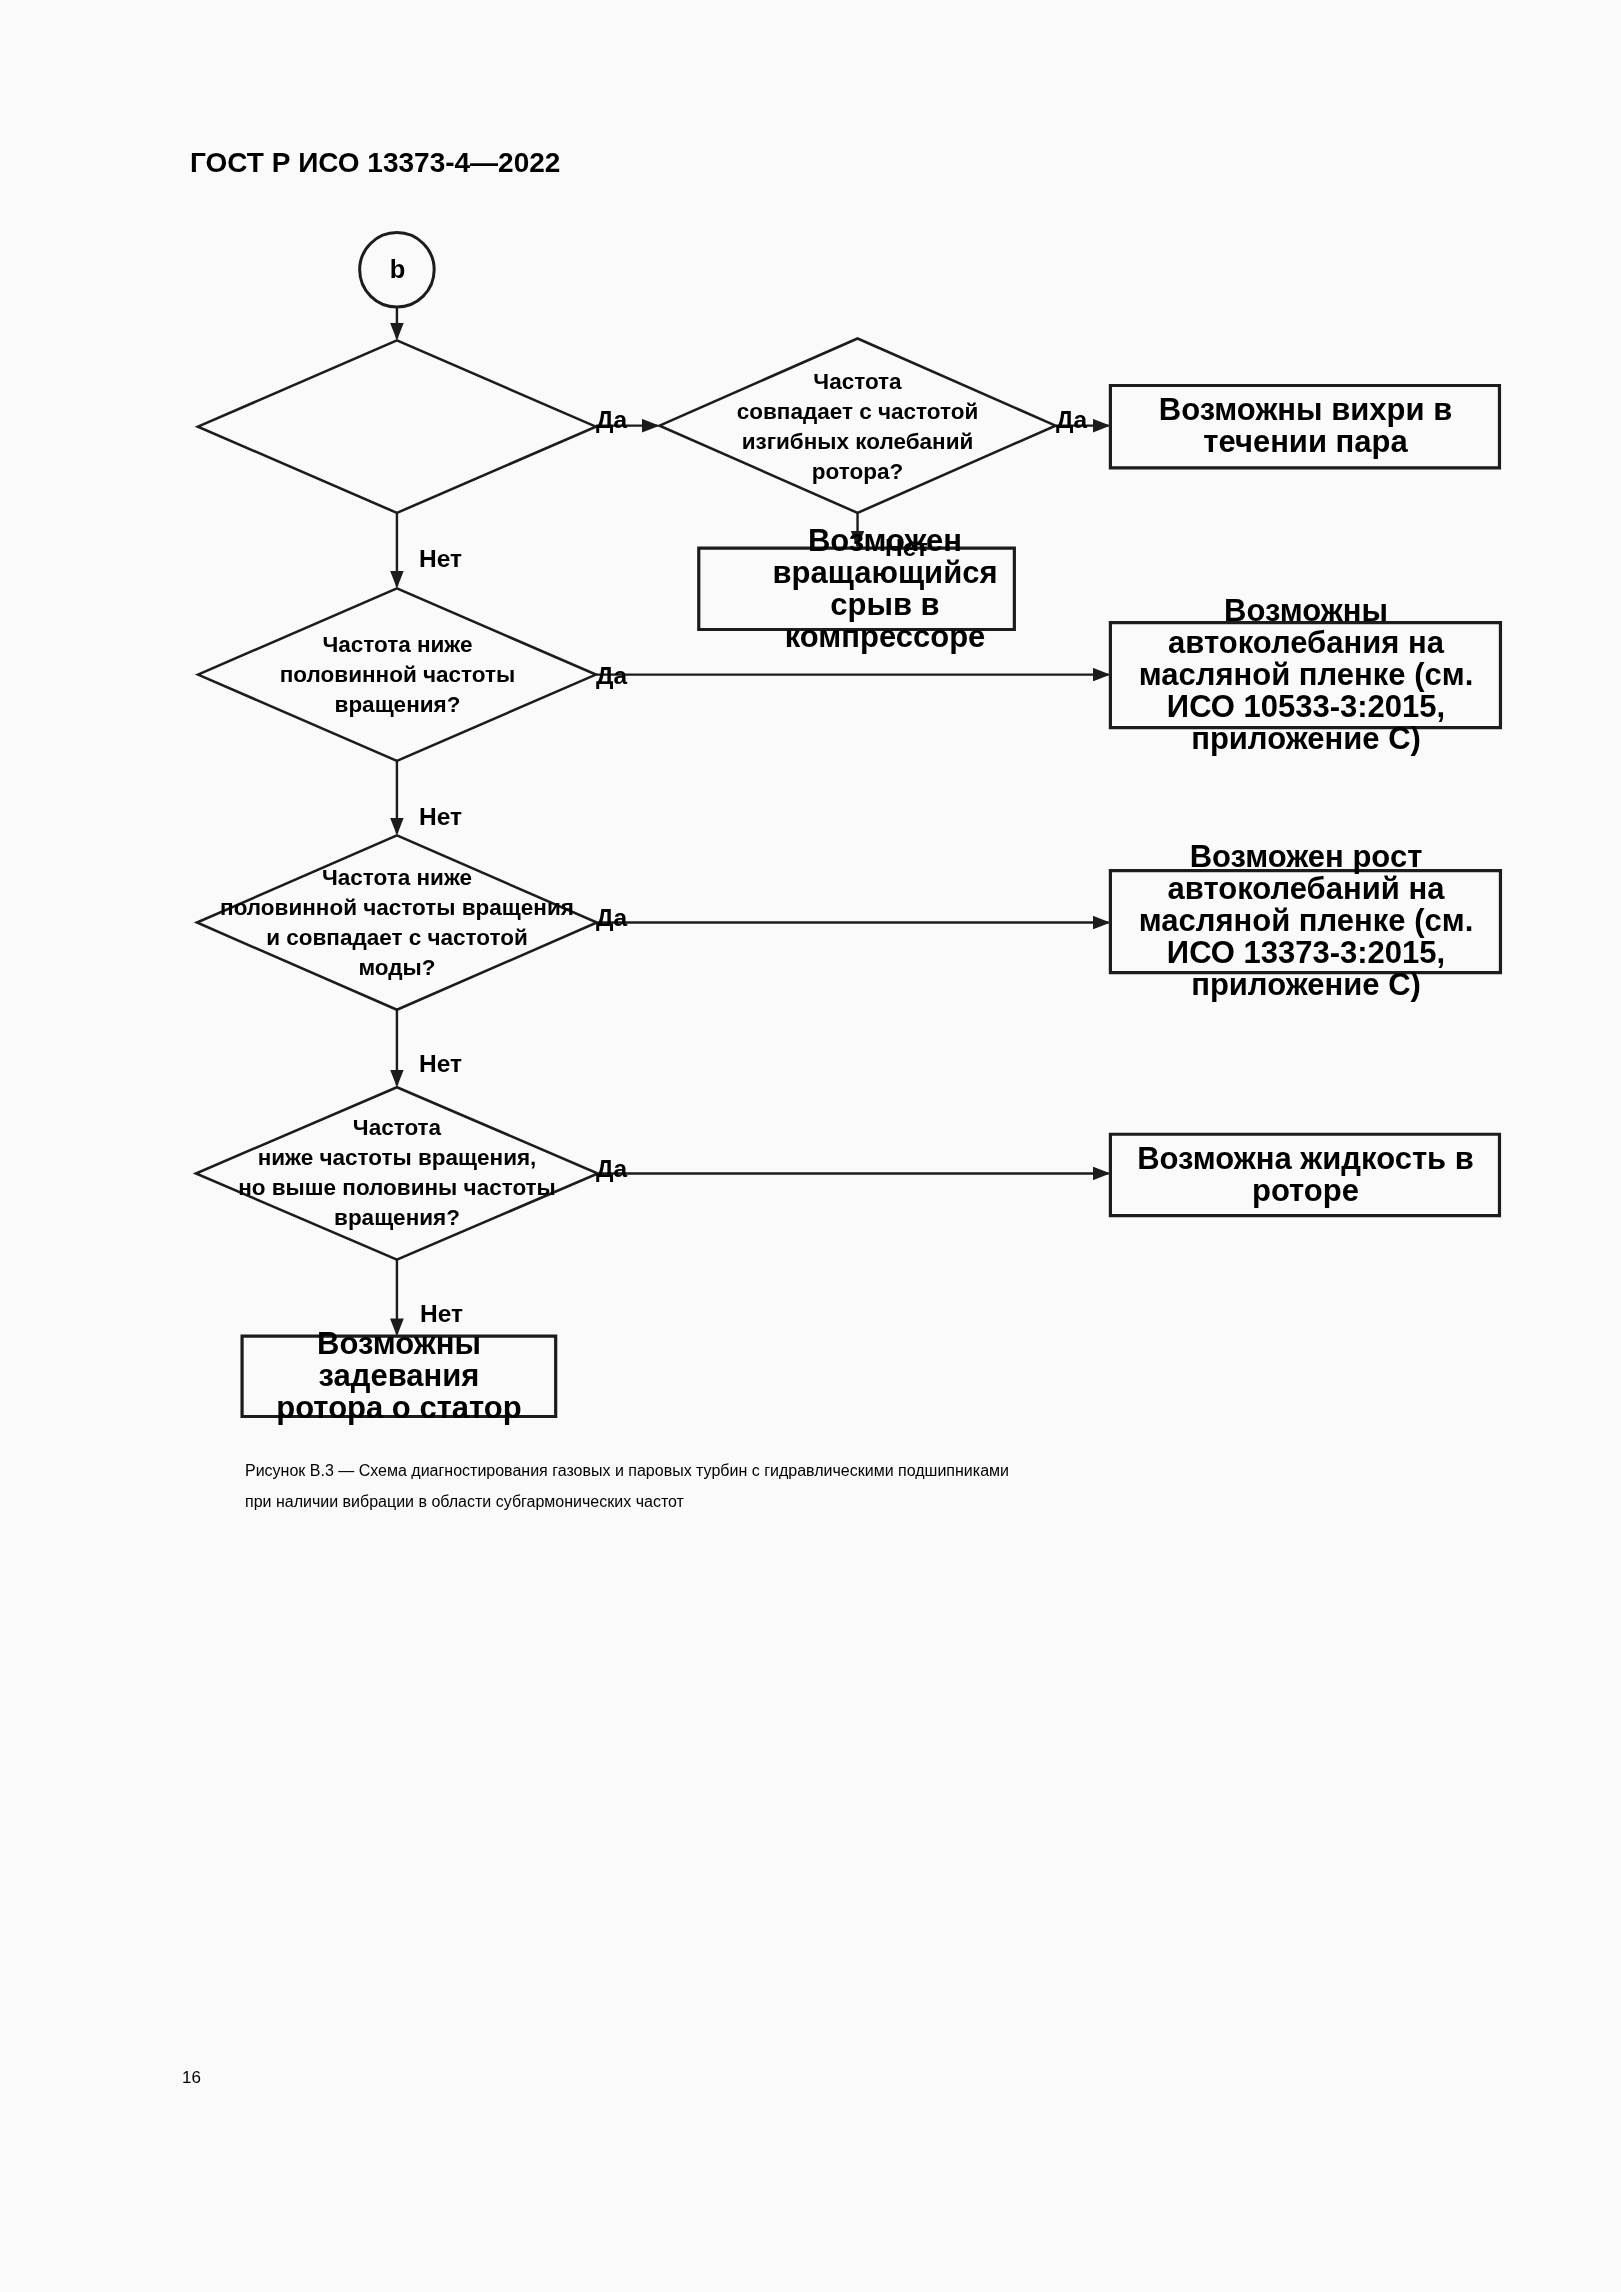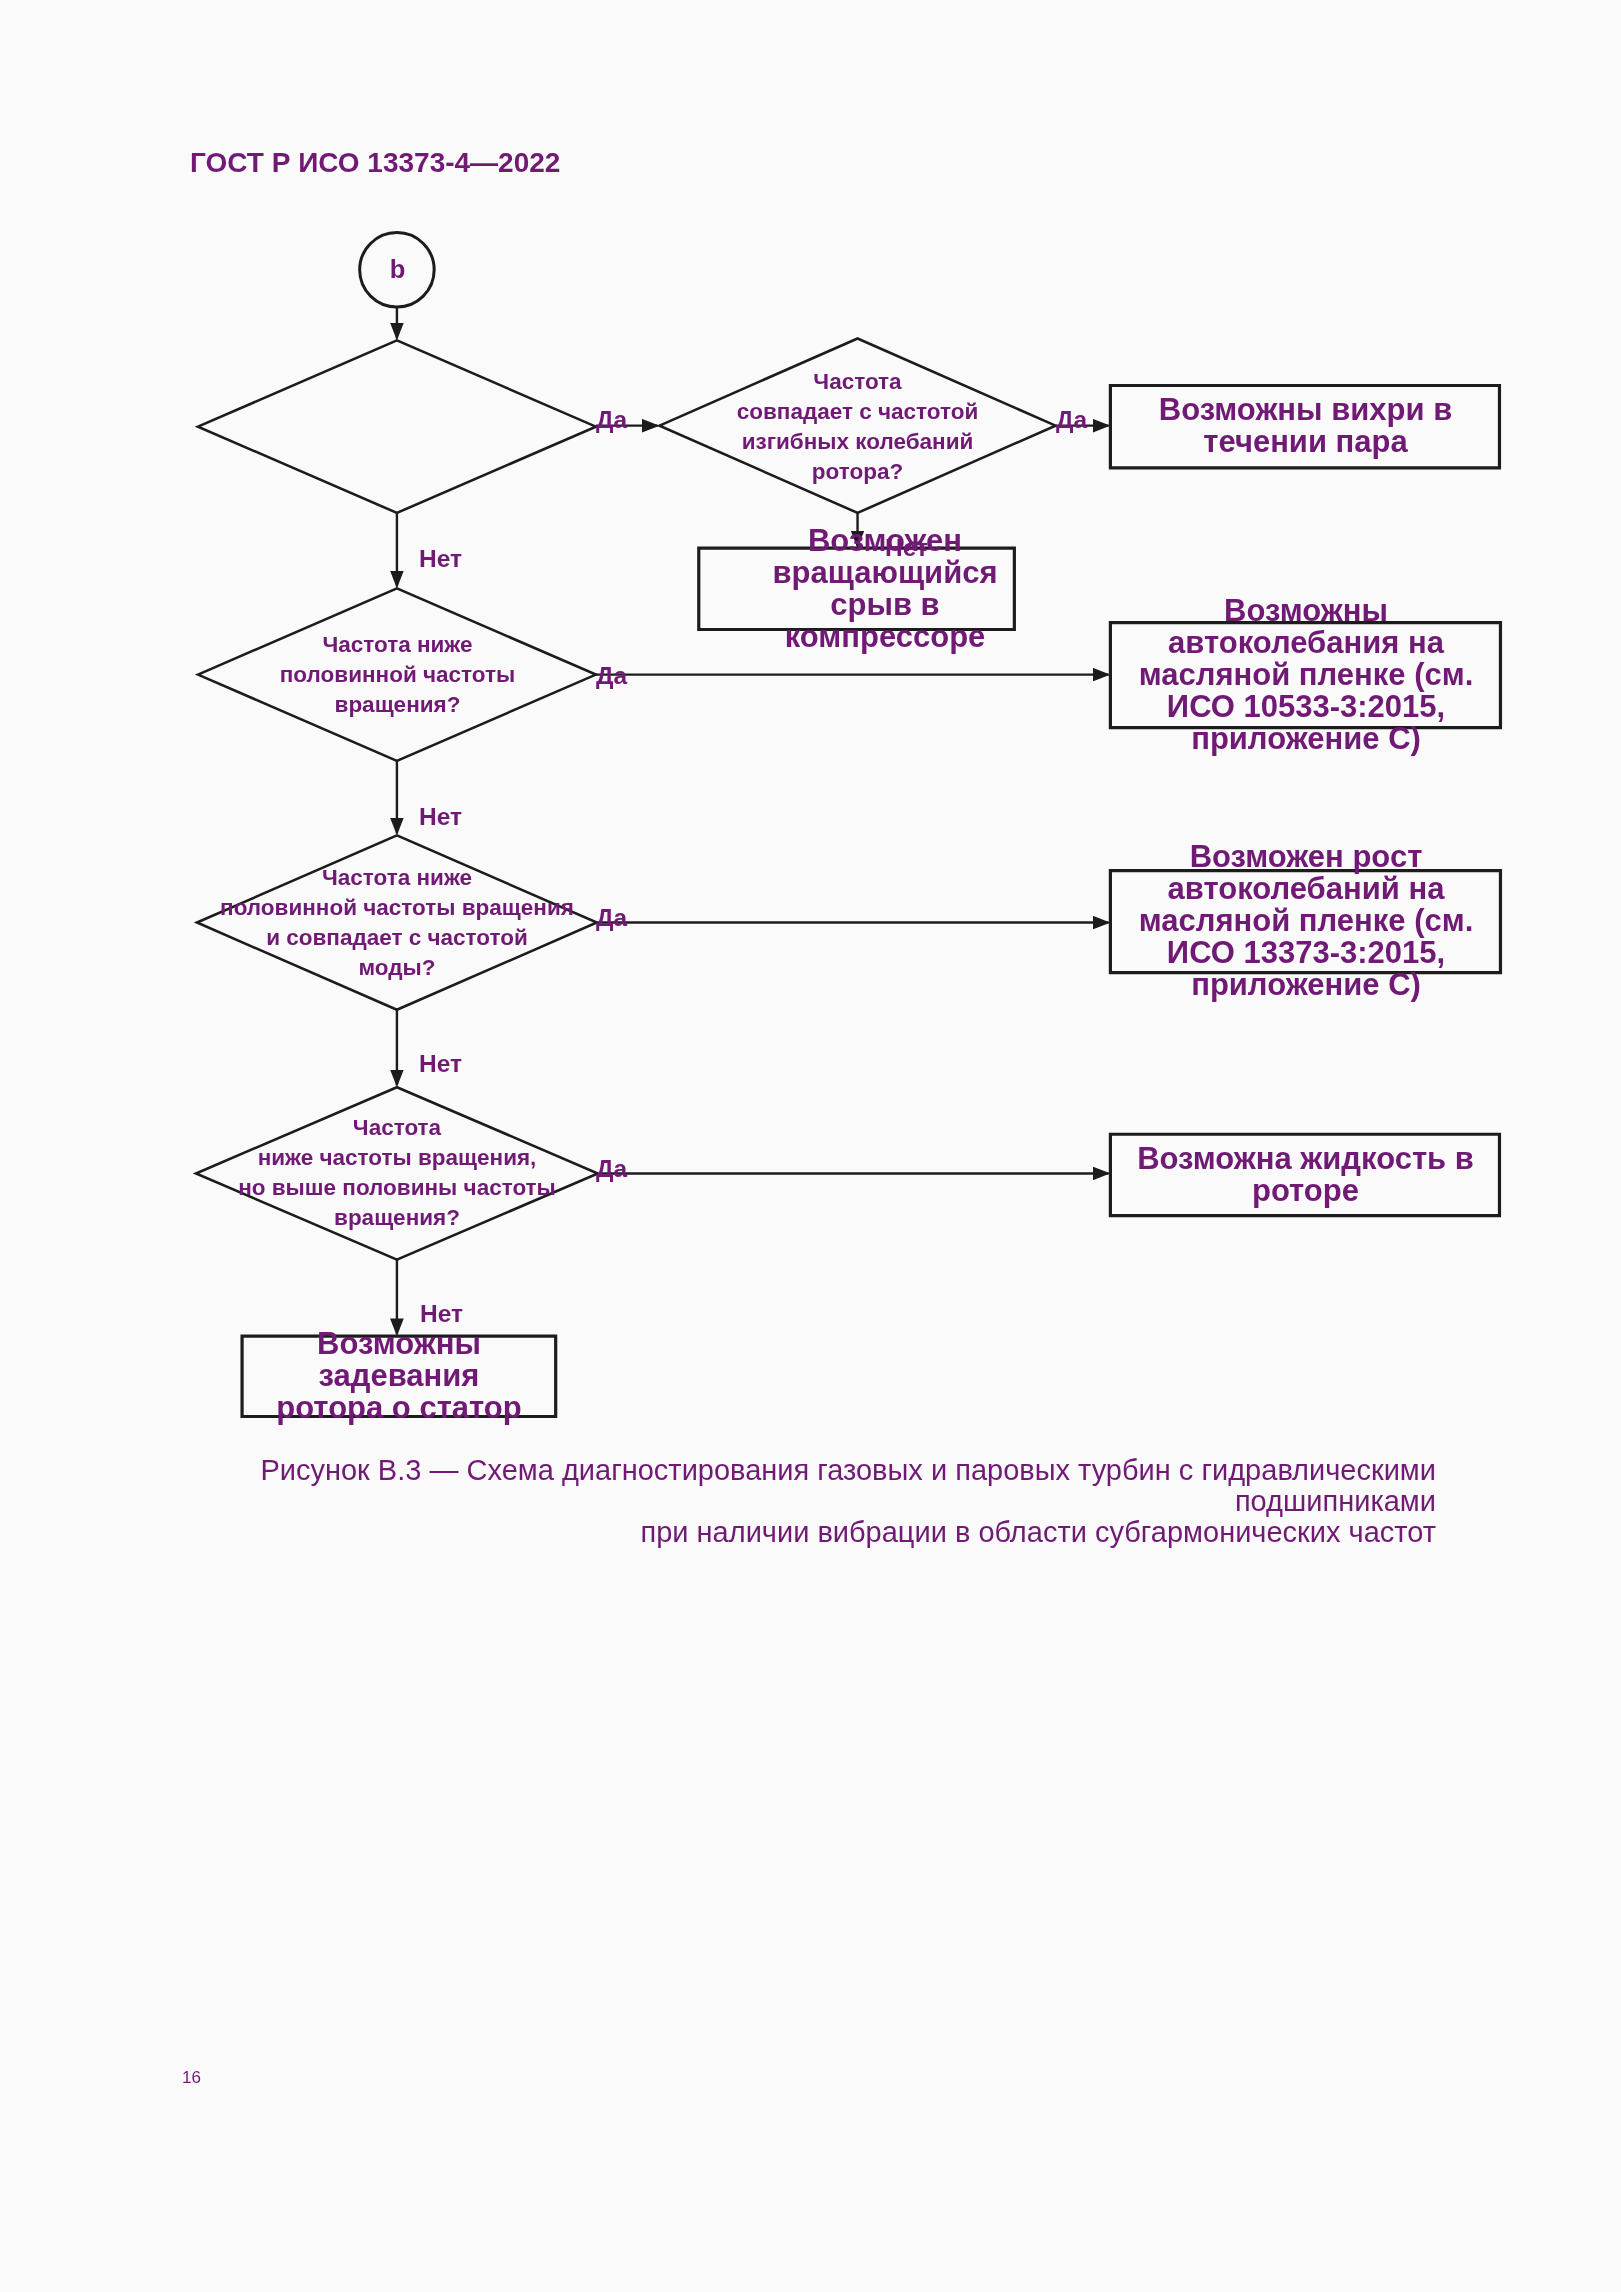--- a/index.html
+++ b/index.html
@@ -1,21 +1,21 @@
 <!DOCTYPE html>
 <html><head>
 <meta charset="utf-8">
 <style>
   html,body { margin:0; padding:0; background:#e9e9e9; }
   .page {
     position:relative;
     width:1621px; height:2293px;
     margin:0 auto;
     background:#fafafa;
-    color:#701a75;
+    color:#000000;
     font-family:"Liberation Sans", sans-serif;
     overflow:hidden;
   }
   .doc-header {
     position:absolute; left:190px; top:147px;
     font-size:28px; font-weight:bold; white-space:nowrap;
   }
   svg.flow { position:absolute; left:0; top:0; }
   svg.flow * { vector-effect:non-scaling-stroke; }
   .shape { fill:none; stroke:#1c1c1c; }
@@ -30,21 +30,21 @@
   .outcome-text  { font-size:31px; line-height:32px; }
   .start-text    { font-size:25.5px; }
   .edge-label {
     position:absolute;
     font-size:24.5px; font-weight:bold; line-height:26.5px;
     white-space:nowrap;
     margin-top:21px;
   }
   .caption {
     position:absolute; left:245px; top:1455px; width:1191px;
-    font-size:29px; line-height:31px; text-align:right;
+    font-size:16px; line-height:31px; text-align:left;
   }
   .page-number {
     position:absolute; left:182px; top:2068px;
     font-size:17px;
   }
 </style>
 </head>
 <body>
 
 <div class="page">

